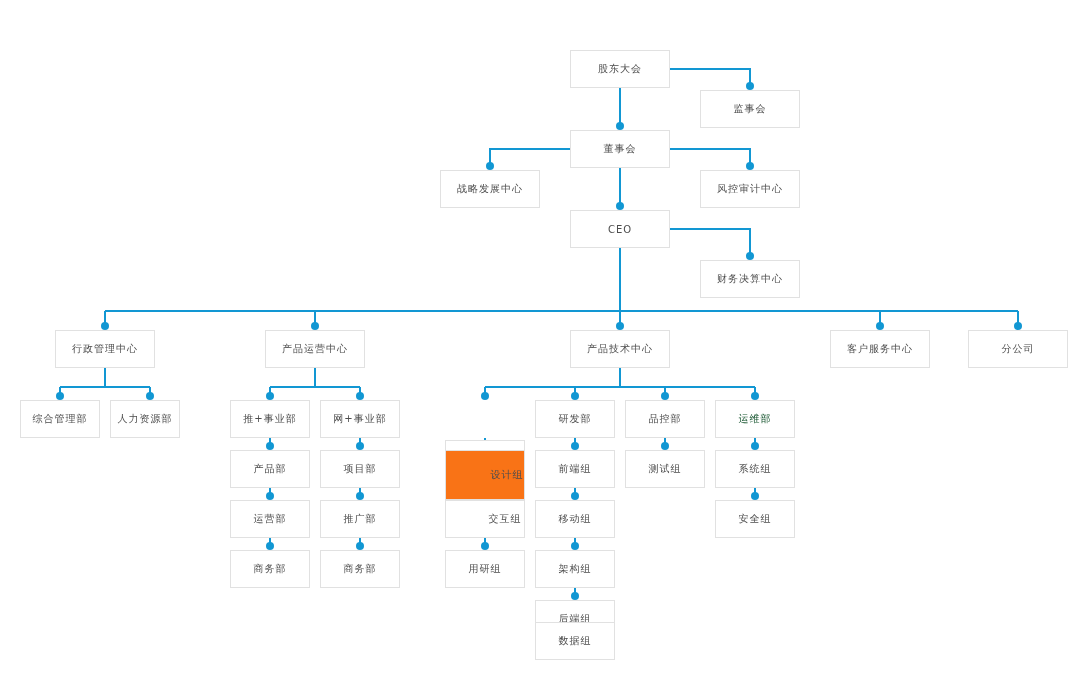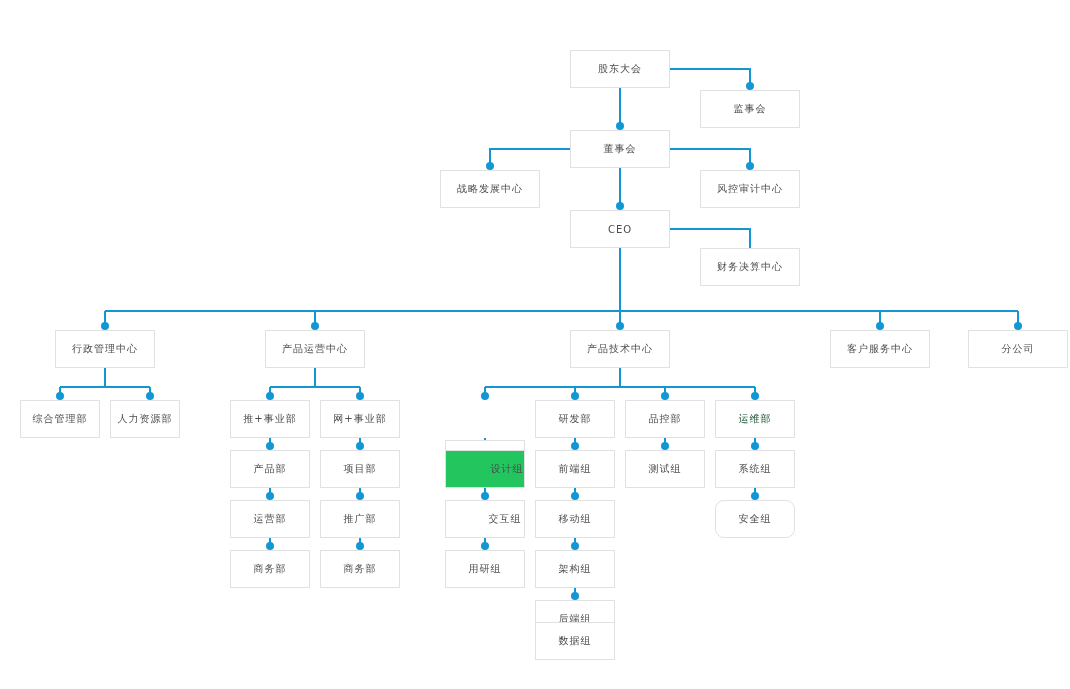--- a/index.html
+++ b/index.html
@@ -124,45 +124,45 @@
       <polyline points="755,488 755,496" fill="none" stroke="#1297d3" stroke-width="2"></polyline>
       <circle cx="755" cy="496" r="4" fill="#1297d3"></circle>
     </svg>
   <div id="nodes-container">
       <div class="org-node" style="left: 570px; top: 50px; width: 100px; height: 38px; background: rgb(255, 255, 255); border-color: rgb(225, 225, 225); color: rgb(77, 77, 77);">股东大会</div>
       <div class="org-node" style="left: 700px; top: 90px; width: 100px; height: 38px; background: rgb(255, 255, 255); border-color: rgb(225, 225, 225); color: rgb(77, 77, 77);">监事会</div>
       <div class="org-node" style="left: 570px; top: 130px; width: 100px; height: 38px; background: rgb(255, 255, 255); border-color: rgb(225, 225, 225); color: rgb(77, 77, 77);">董事会</div>
       <div class="org-node" style="left: 440px; top: 170px; width: 100px; height: 38px; background: rgb(255, 255, 255); border-color: rgb(225, 225, 225); color: rgb(77, 77, 77);">战略发展中心</div>
       <div class="org-node" style="left: 700px; top: 170px; width: 100px; height: 38px; background: rgb(255, 255, 255); border-color: rgb(225, 225, 225); color: rgb(77, 77, 77);">风控审计中心</div>
       <div class="org-node" style="left: 570px; top: 210px; width: 100px; height: 38px; background: rgb(255, 255, 255); border-color: rgb(225, 225, 225); color: rgb(77, 77, 77);">CEO</div>
-      <div class="org-node" style="left: 700px; top: 248px; width: 100px; height: 38px; background: rgb(255, 255, 255); border-color: rgb(225, 225, 225); color: rgb(77, 77, 77);">财务决算中心</div>
+      <div class="org-node" style="left: 700px; top: 260px; width: 100px; height: 38px; background: rgb(255, 255, 255); border-color: rgb(225, 225, 225); color: rgb(77, 77, 77);">财务决算中心</div>
       <div class="org-node" style="left: 55px; top: 330px; width: 100px; height: 38px; background: rgb(255, 255, 255); border-color: rgb(225, 225, 225); color: rgb(77, 77, 77);">行政管理中心</div>
       <div class="org-node" style="left: 265px; top: 330px; width: 100px; height: 38px; background: rgb(255, 255, 255); border-color: rgb(225, 225, 225); color: rgb(77, 77, 77);">产品运营中心</div>
       <div class="org-node" style="left: 570px; top: 330px; width: 100px; height: 38px; background: rgb(255, 255, 255); border-color: rgb(225, 225, 225); color: rgb(77, 77, 77);">产品技术中心</div>
       <div class="org-node" style="left: 830px; top: 330px; width: 100px; height: 38px; background: rgb(255, 255, 255); border-color: rgb(225, 225, 225); color: rgb(77, 77, 77);">客户服务中心</div>
       <div class="org-node" style="left: 968px; top: 330px; width: 100px; height: 38px; background: rgb(255, 255, 255); border-color: rgb(225, 225, 225); color: rgb(77, 77, 77);">分公司</div>
       <div class="org-node" style="left: 20px; top: 400px; width: 80px; height: 38px; background: rgb(255, 255, 255); border-color: rgb(225, 225, 225); color: rgb(77, 77, 77);">综合管理部</div>
       <div class="org-node" style="left: 110px; top: 400px; width: 70px; height: 38px; background: rgb(255, 255, 255); border-color: rgb(225, 225, 225); color: rgb(77, 77, 77);">人力资源部</div>
       <div class="org-node" style="left: 230px; top: 400px; width: 80px; height: 38px; background: rgb(255, 255, 255); border-color: rgb(225, 225, 225); color: rgb(77, 77, 77);">推+事业部</div>
       <div class="org-node" style="left: 320px; top: 400px; width: 80px; height: 38px; background: rgb(255, 255, 255); border-color: rgb(225, 225, 225); color: rgb(77, 77, 77);">网+事业部</div>
       <div class="org-node" style="left: 230px; top: 450px; width: 80px; height: 38px; background: rgb(255, 255, 255); border-color: rgb(225, 225, 225); color: rgb(77, 77, 77);">产品部</div>
       <div class="org-node" style="left: 320px; top: 450px; width: 80px; height: 38px; background: rgb(255, 255, 255); border-color: rgb(225, 225, 225); color: rgb(77, 77, 77); text-align: right;">项目部</div>
       <div class="org-node" style="left: 230px; top: 500px; width: 80px; height: 38px; background: rgb(255, 255, 255); border-color: rgb(225, 225, 225); color: rgb(77, 77, 77);">运营部</div>
       <div class="org-node" style="left: 320px; top: 500px; width: 80px; height: 38px; background: rgb(255, 255, 255); border-color: rgb(225, 225, 225); color: rgb(77, 77, 77);">推广部</div>
       <div class="org-node" style="left: 230px; top: 550px; width: 80px; height: 38px; background: rgb(255, 255, 255); border-color: rgb(225, 225, 225); color: rgb(77, 77, 77);">商务部</div>
       <div class="org-node" style="left: 320px; top: 550px; width: 80px; height: 38px; background: rgb(255, 255, 255); border-color: rgb(225, 225, 225); color: rgb(77, 77, 77);">商务部</div>
       <div class="org-node" style="left: 445px; top: 400px; width: 80px; height: 38px; background: rgb(255, 255, 255); border-color: rgb(225, 225, 225); color: rgb(77, 77, 77); margin-top: 40px;">UED部</div>
       <div class="org-node" style="left: 535px; top: 400px; width: 80px; height: 38px; background: rgb(255, 255, 255); border-color: rgb(225, 225, 225); color: rgb(77, 77, 77);">研发部</div>
       <div class="org-node" style="left: 625px; top: 400px; width: 80px; height: 38px; background: rgb(255, 255, 255); border-color: rgb(225, 225, 225); color: rgb(77, 77, 77);">品控部</div>
       <div class="org-node" style="left: 715px; top: 400px; width: 80px; height: 38px; background: rgb(255, 255, 255); border-color: rgb(225, 225, 225); color: #14532d;">运维部</div>
-      <div class="org-node" style="left: 445px; top: 450px; width: 80px; height: 38px; background: #22c55e; border-color: rgb(225, 225, 225); color: rgb(77, 77, 77); padding-left: 44px;">设计组</div>
+      <div class="org-node" style="left: 445px; top: 450px; width: 80px; height: 50px; background: #f97316; border-color: rgb(225, 225, 225); color: rgb(77, 77, 77); padding-left: 44px;">设计组</div>
       <div class="org-node" style="left: 535px; top: 450px; width: 80px; height: 38px; background: rgb(255, 255, 255); border-color: rgb(225, 225, 225); color: rgb(77, 77, 77);">前端组</div>
       <div class="org-node" style="left: 625px; top: 450px; width: 80px; height: 38px; background: rgb(255, 255, 255); border-color: rgb(225, 225, 225); color: rgb(77, 77, 77);">测试组</div>
       <div class="org-node" style="left: 715px; top: 450px; width: 80px; height: 38px; background: rgb(255, 255, 255); border-color: rgb(225, 225, 225); color: rgb(77, 77, 77);">系统组</div>
       <div class="org-node" style="left: 445px; top: 500px; width: 80px; height: 38px; background: rgb(255, 255, 255); border-color: rgb(225, 225, 225); color: rgb(77, 77, 77); padding-left: 40px;">交互组</div>
       <div class="org-node" style="left: 535px; top: 500px; width: 80px; height: 38px; background: rgb(255, 255, 255); border-color: rgb(225, 225, 225); color: rgb(77, 77, 77);">移动组</div>
-      <div class="org-node" style="left: 715px; top: 500px; width: 80px; height: 38px; background: rgb(255, 255, 255); border-color: rgb(225, 225, 225); color: rgb(77, 77, 77); border-radius: 9px;">安全组</div>
+      <div class="org-node" style="left: 715px; top: 500px; width: 80px; height: 38px; background: rgb(255, 255, 255); border-color: rgb(225, 225, 225); color: rgb(77, 77, 77);">安全组</div>
       <div class="org-node" style="left: 445px; top: 550px; width: 80px; height: 38px; background: rgb(255, 255, 255); border-color: rgb(225, 225, 225); color: rgb(77, 77, 77);">用研组</div>
       <div class="org-node" style="left: 535px; top: 550px; width: 80px; height: 38px; background: rgb(255, 255, 255); border-color: rgb(225, 225, 225); color: rgb(77, 77, 77);">架构组</div>
       <div class="org-node" style="left: 535px; top: 600px; width: 80px; height: 38px; background: rgb(255, 255, 255); border-color: rgb(225, 225, 225); color: rgb(77, 77, 77);">后端组</div>
       <div class="org-node" style="left: 535px; top: 622px; width: 80px; height: 38px; background: rgb(255, 255, 255); border-color: rgb(225, 225, 225); color: rgb(77, 77, 77);">数据组</div>
     </div>
 </div>
 
 </body></html>

